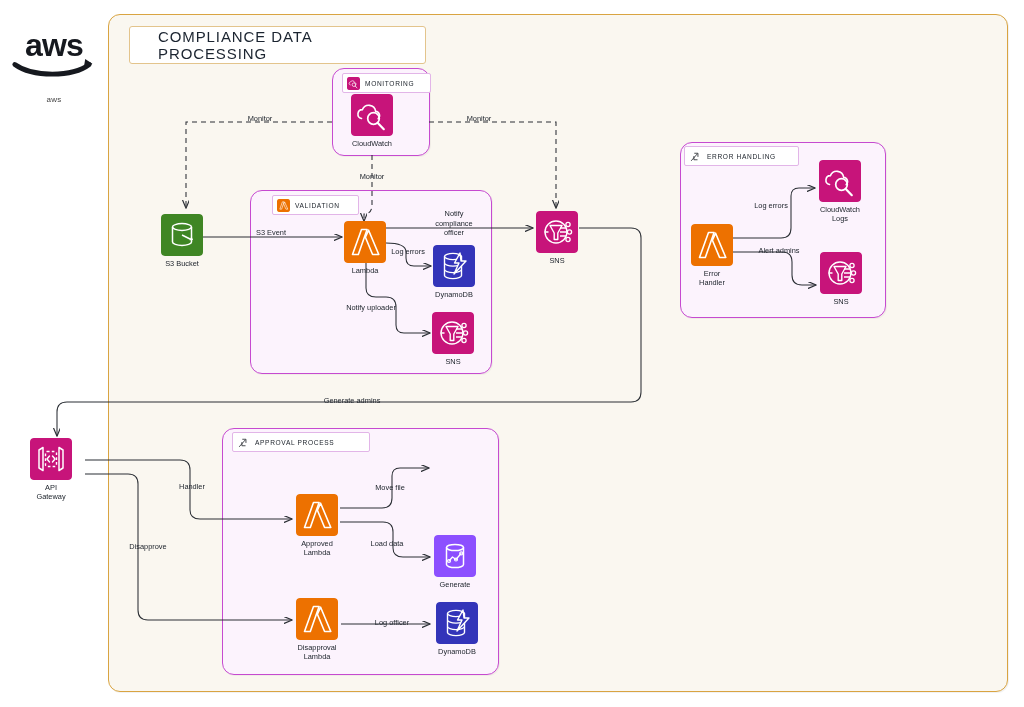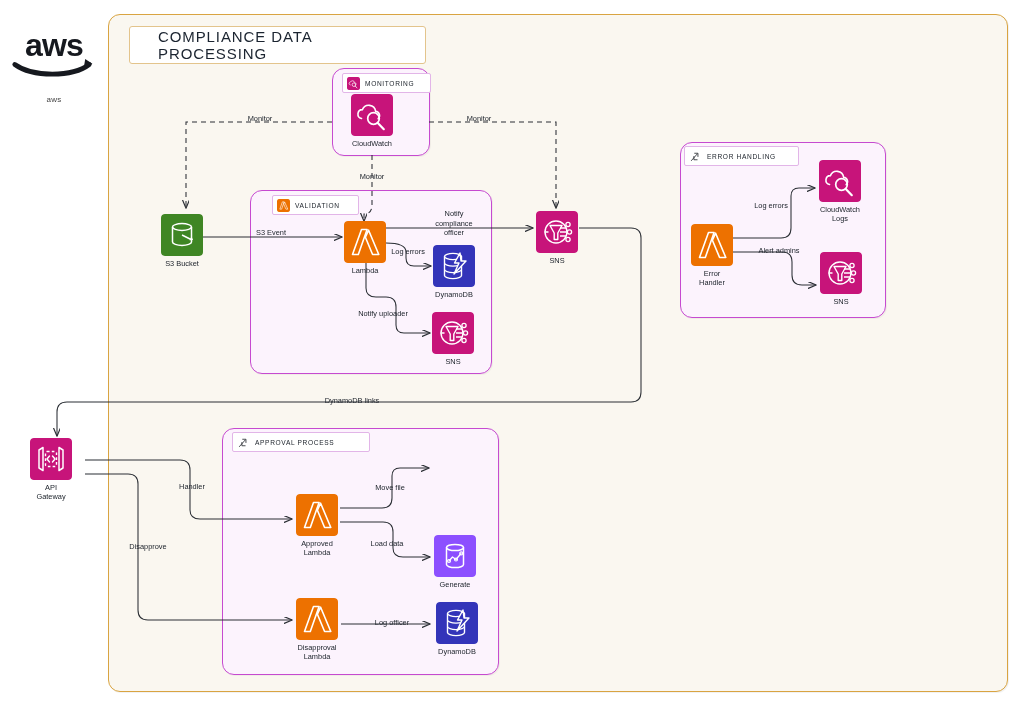--- a/index.html
+++ b/index.html
@@ -156,22 +156,22 @@
   </svg>
 
   <div class="elabel" style="left:228px;top:114px;width:64px;">Monitor</div>
   <div class="elabel" style="left:340px;top:172px;width:64px;">Monitor</div>
   <div class="elabel" style="left:447px;top:114px;width:64px;">Monitor</div>
   <div class="elabel" style="left:238px;top:228px;width:66px;">S3 Event</div>
   <div class="elabel" style="left:421px;top:209px;width:66px;">Notify
 compliance
 officer</div>
   <div class="elabel" style="left:382px;top:247px;width:52px;">Log errors</div>
-  <div class="elabel" style="left:340px;top:303px;width:86px;margin-top:6px;">Notify uploader</div>
-  <div class="elabel" style="left:315px;top:396px;width:74px;">DynamoDB links</div>
+  <div class="elabel" style="left:328px;top:303px;width:86px;">Notify uploader</div>
+  <div class="elabel" style="left:315px;top:396px;width:74px;">Generate admins</div>
   <div class="elabel" style="left:740px;top:201px;width:62px;">Log errors</div>
   <div class="elabel" style="left:742px;top:246px;width:74px;">Alert admins</div>
   <div class="elabel" style="left:165px;top:482px;width:54px;">Handler</div>
   <div class="elabel" style="left:108px;top:542px;width:62px;padding-left:9px;">Disapprove</div>
   <div class="elabel" style="left:362px;top:483px;width:56px;">Move file</div>
   <div class="elabel" style="left:358px;top:539px;width:58px;">Load data</div>
   <div class="elabel" style="left:358px;top:618px;width:68px;">Log officer</div>
 
   <div class="node" style="left:351px;top:94px;">
     <svg class="tile" viewBox="0 0 42 42">

